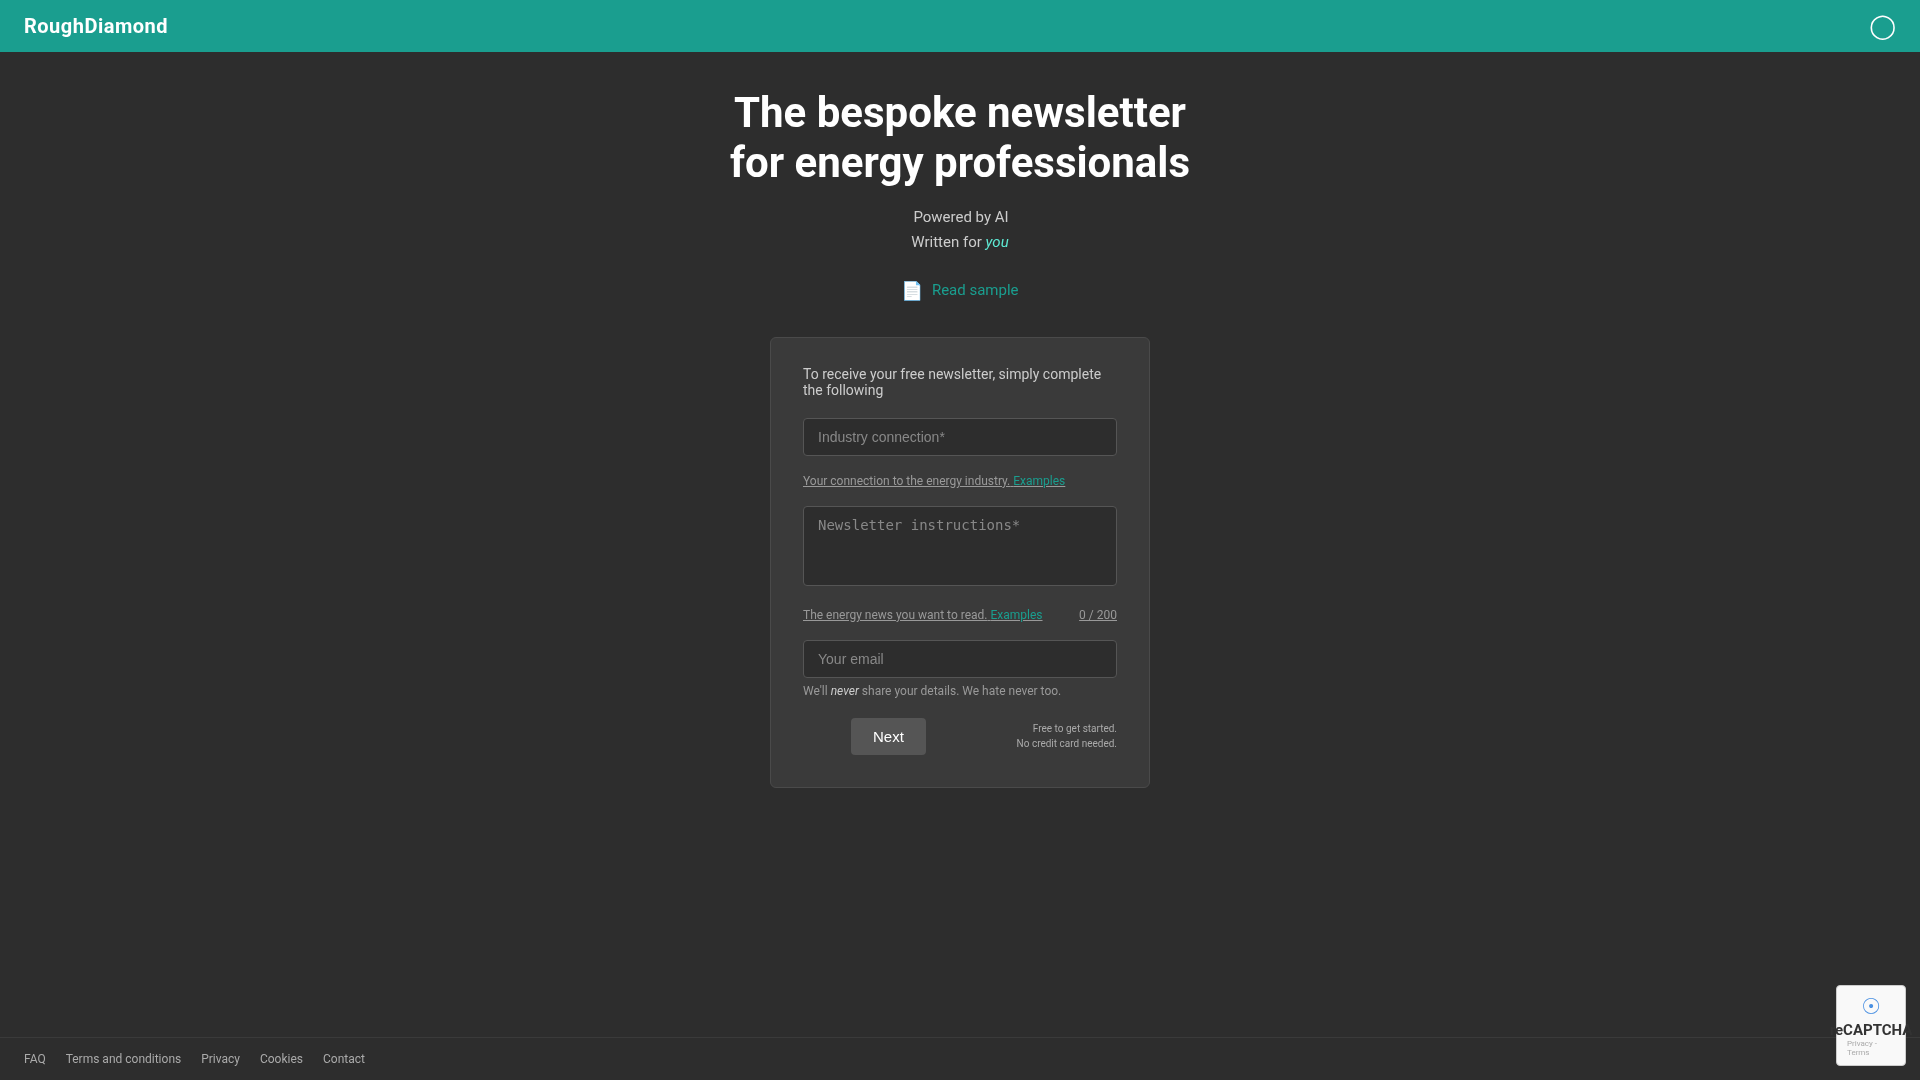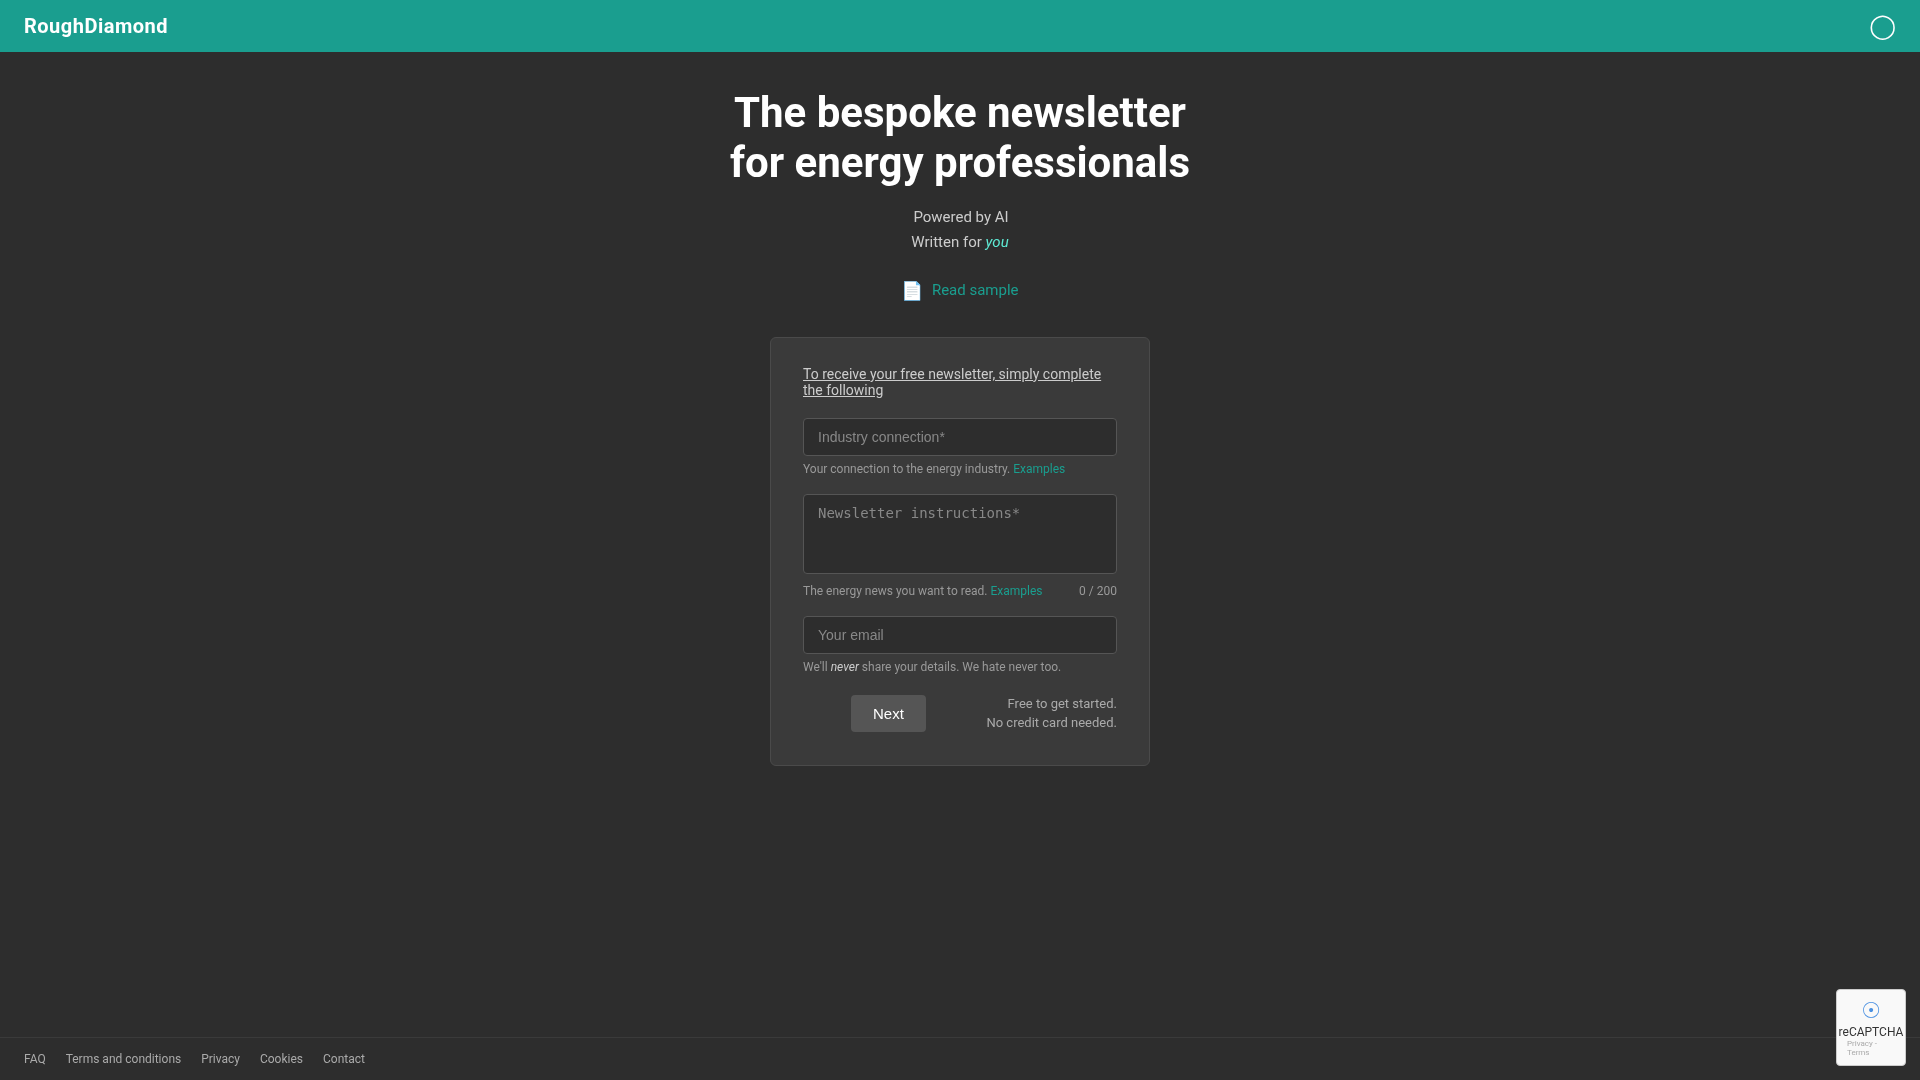--- a/index.html
+++ b/index.html
@@ -89,21 +89,20 @@
       border-radius: 6px;
       padding: 28px 32px 32px;
       width: 100%;
       max-width: 380px;
     }
 
     .form-intro {
       font-size: 14px;
       color: #cccccc;
       margin-bottom: 20px;
-      text-decoration: underline;
     }
 
     .form-group {
       margin-bottom: 18px;
     }
 
     .form-input {
       width: 100%;
       background-color: #2d2d2d;
       border: 1px solid #555555;
@@ -120,21 +119,22 @@
     }
 
     textarea.form-input {
       resize: none;
       height: 80px;
     }
 
     .form-hint {
       font-size: 12px;
       color: #999999;
-      margin-top: 6px;
+      margin-top: 18px;
+      text-decoration: underline;
     }
 
     .form-hint a {
       color: #1a9e8f;
       text-decoration: none;
     }
 
     .form-hint-row {
       display: flex;
       justify-content: space-between;
@@ -170,21 +170,21 @@
       color: #ffffff;
       border: none;
       border-radius: 4px;
       padding: 10px 22px;
       font-size: 15px;
       cursor: pointer;
       transition: background-color 0.2s;
     }
 
     .free-note {
-      font-size: 13px;
+      font-size: 10px;
       color: #aaaaaa;
       text-align: right;
       line-height: 1.5;
     }
 
     
     .footer {
       background-color: #2d2d2d;
       padding: 14px 24px;
       display: flex;
@@ -290,15 +290,15 @@
 <footer class="footer">
   <a href="#">FAQ</a>
   <a href="#">Terms and conditions</a>
   <a href="#">Privacy</a>
   <a href="#">Cookies</a>
   <a href="#">Contact</a>
 </footer>
 
 <div class="recaptcha-badge">
   <div class="recaptcha-logo">☉</div>
-  <div style="font-weight:normal;font-size:12px;color:#333;">reCAPTCHA</div>
+  <div style="font-weight:bold;font-size:15px;color:#333;">reCAPTCHA</div>
   <div style="font-size:8px;color:#aaa;">Privacy - Terms</div>
 </div>
 
 </body></html>

